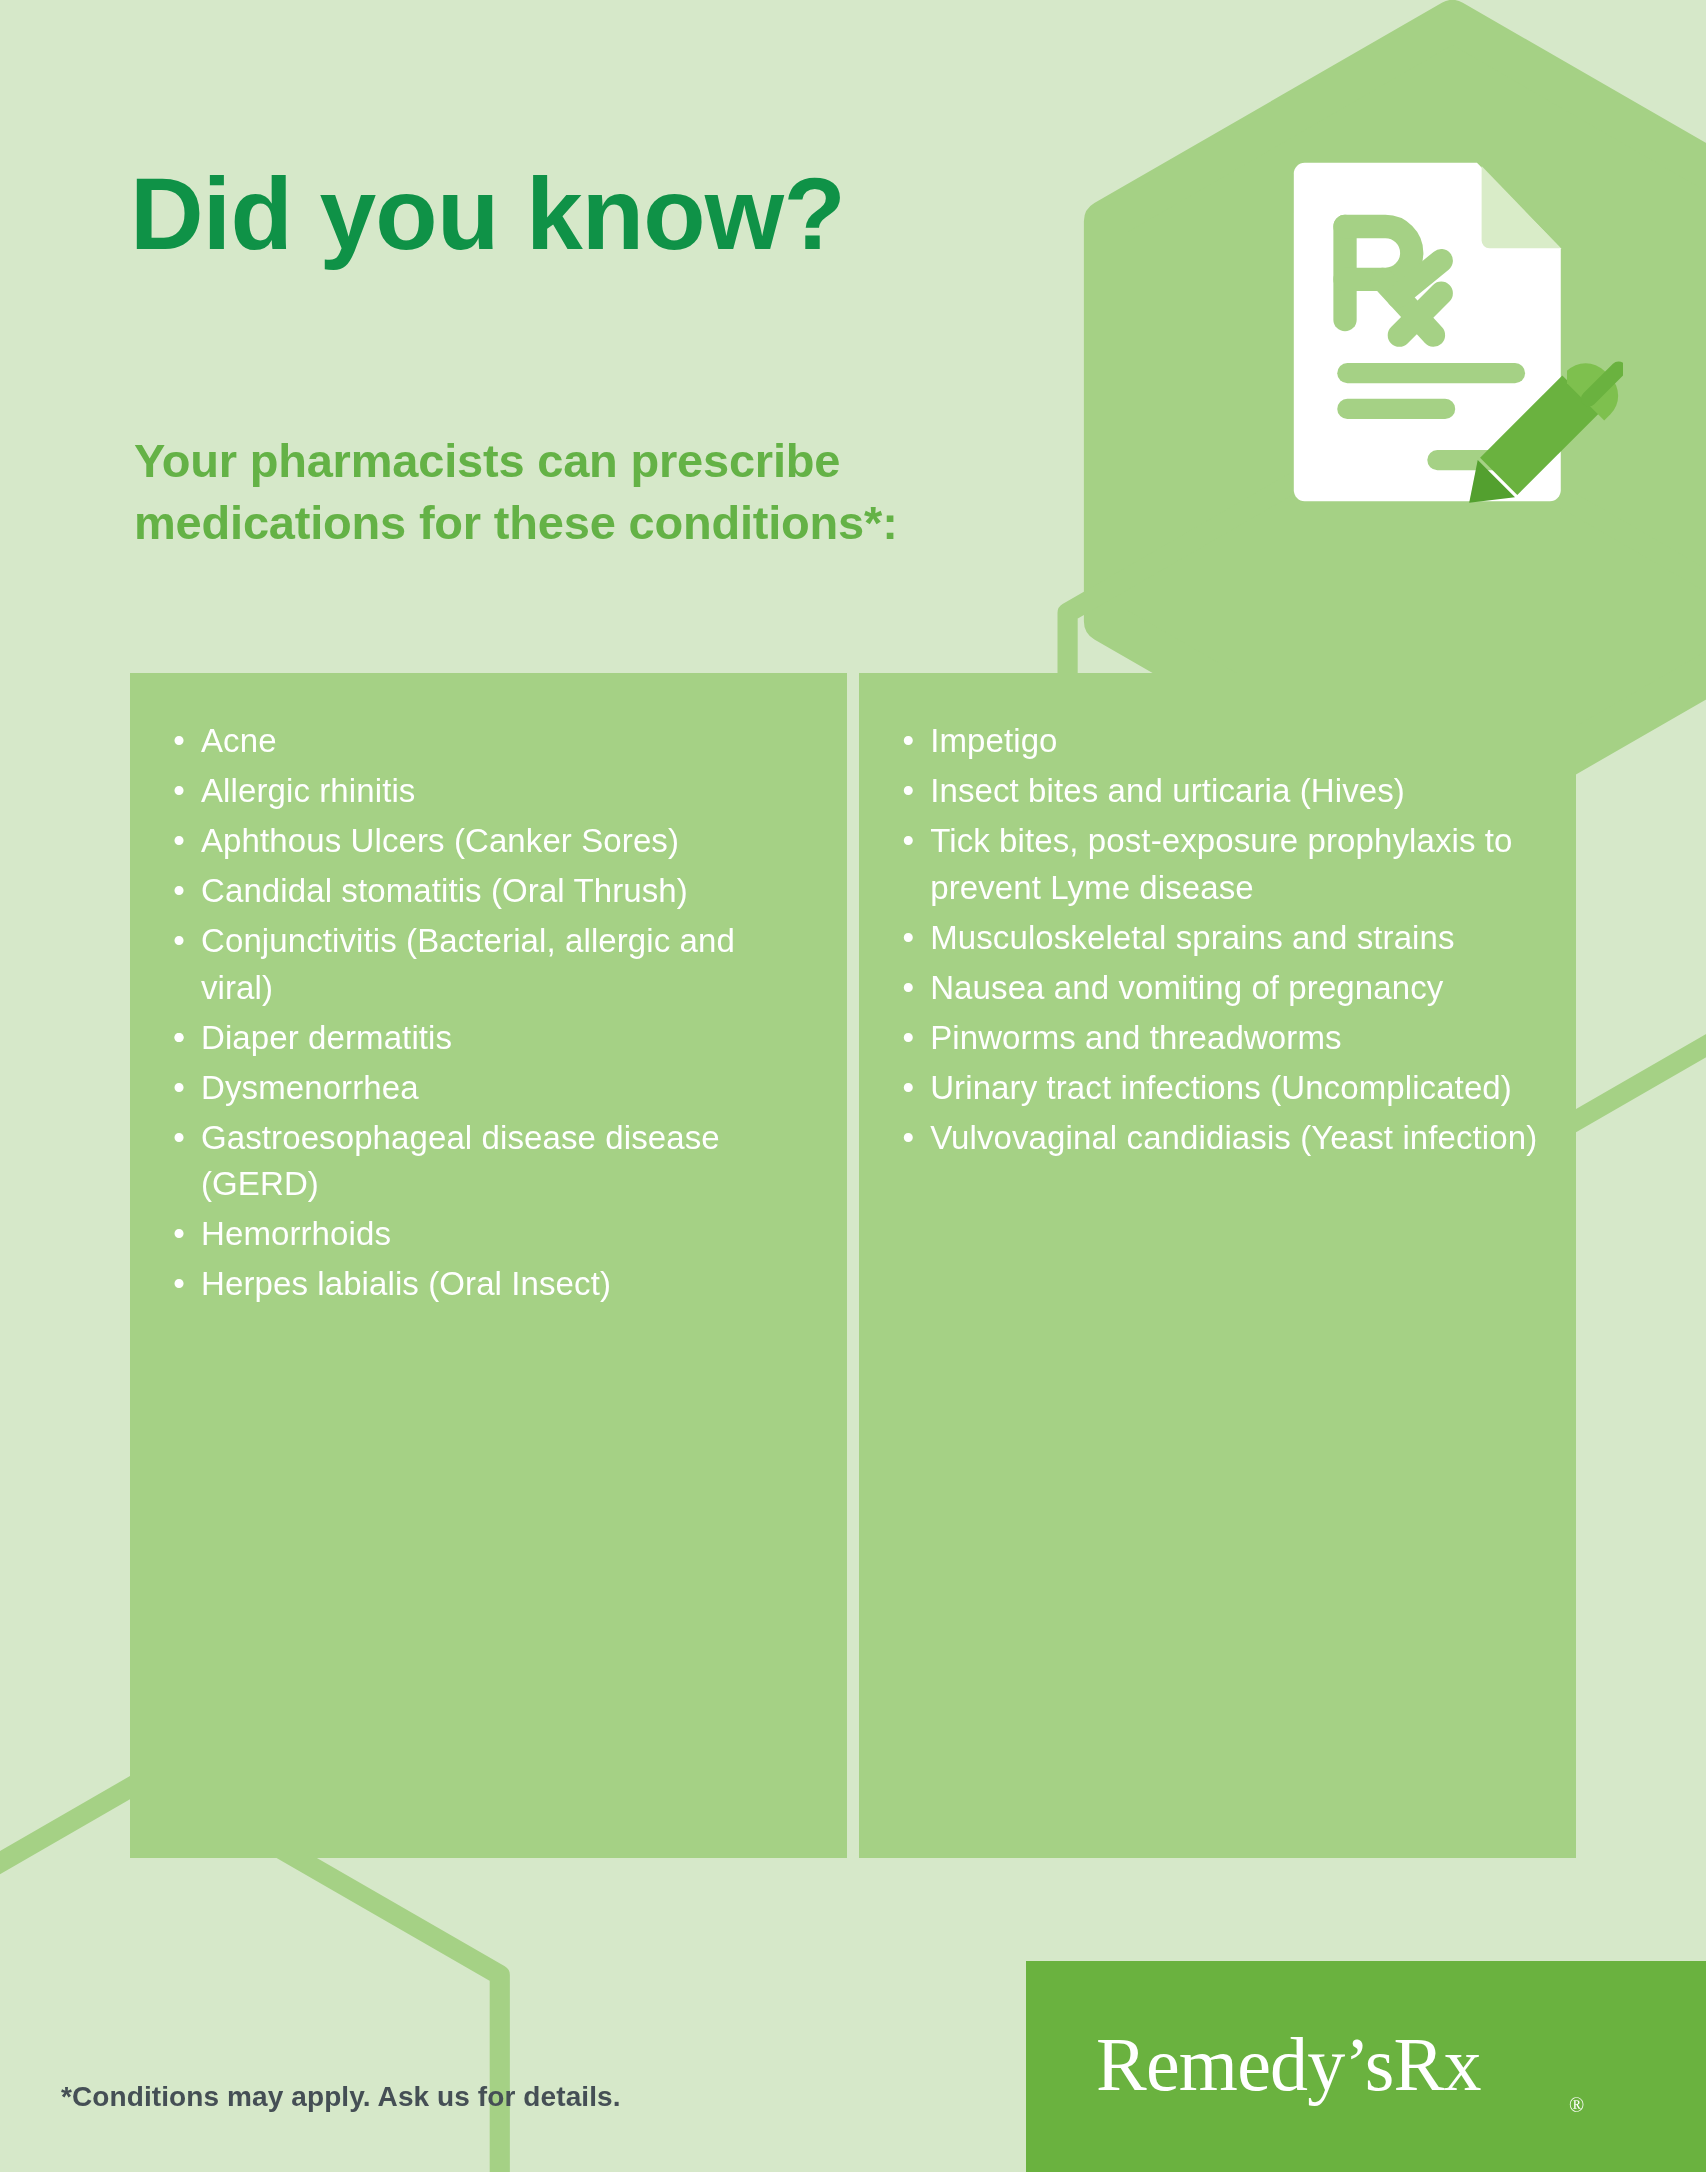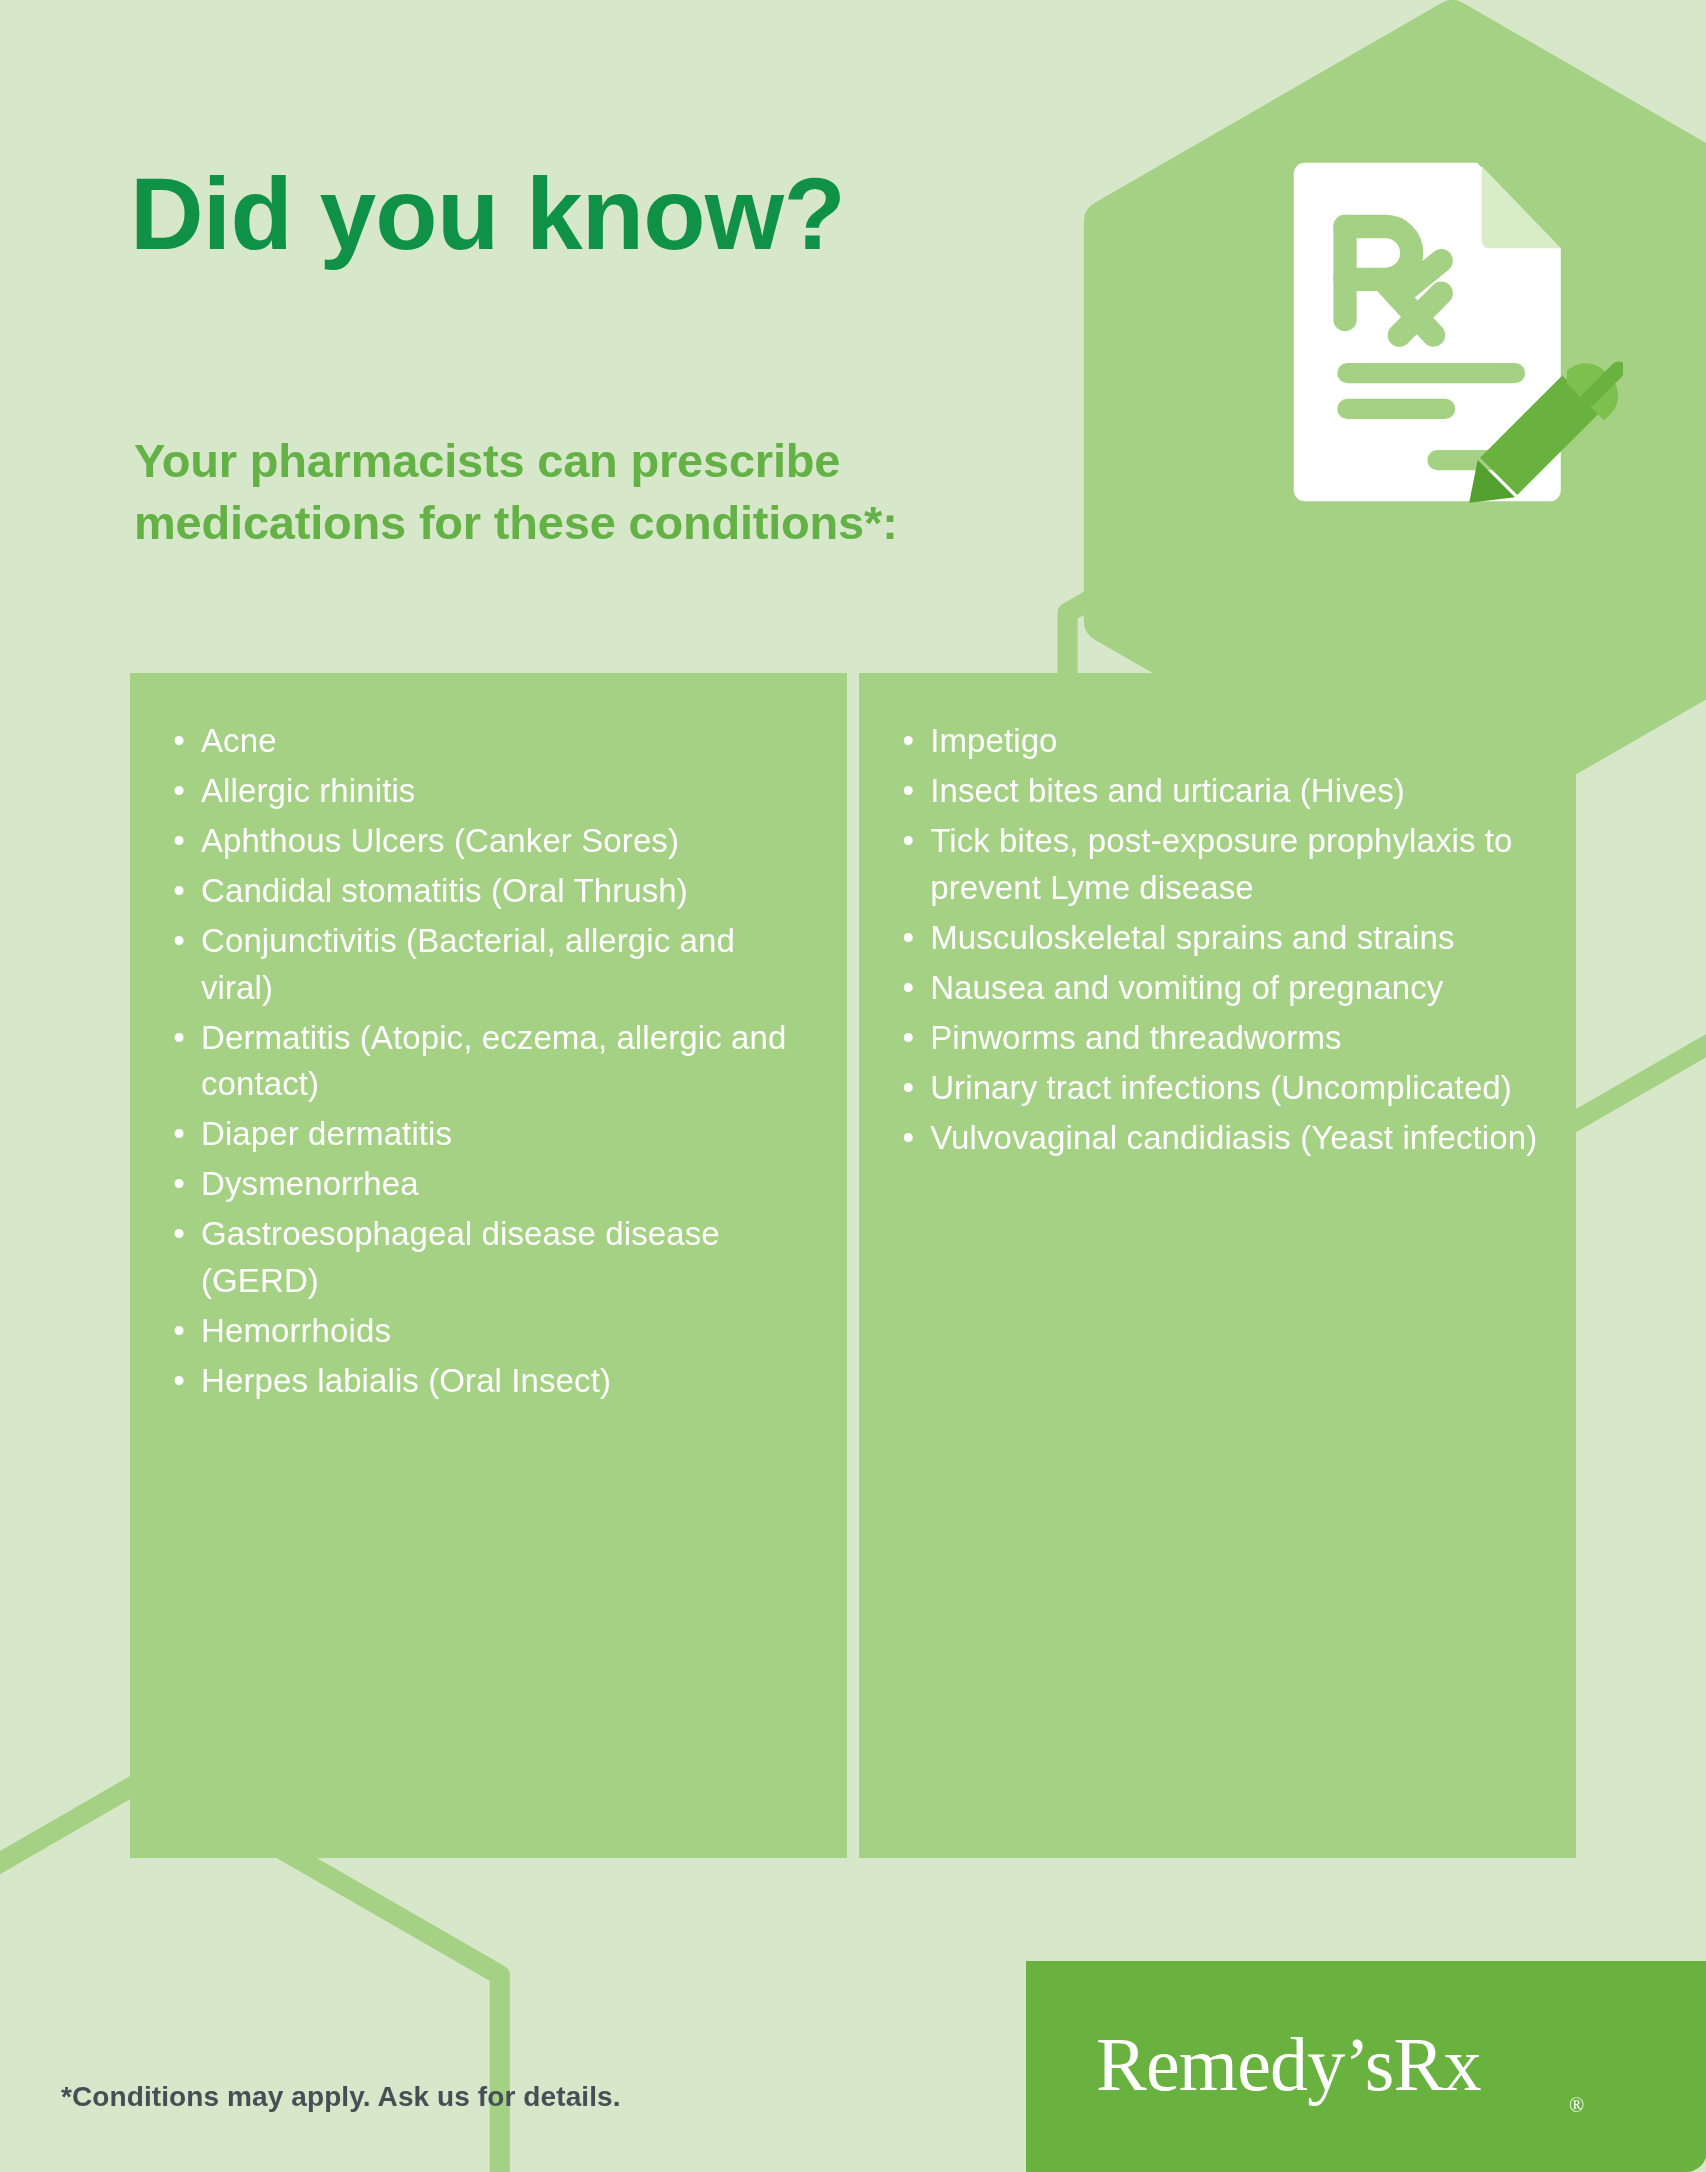--- a/index.html
+++ b/index.html
@@ -12,21 +12,20 @@
     background: #d6e8c9;
     font-family: "Liberation Sans", sans-serif;
     overflow: hidden;
   }
   .poster {
     position: relative;
     width: 1707px;
     height: 2172px;
     overflow: hidden;
     background: #d6e8c9;
-    border-radius: 21px;
   }
 
   
   .deco-layer {
     position: absolute;
     inset: 0;
     width: 1707px;
     height: 2172px;
     pointer-events: none;
   }
@@ -189,21 +188,21 @@
 
   <div class="cards">
 
     <div class="card left">
       <ul class="cond-list">
         <li><span class="bullet">•</span><span>Acne</span></li>
         <li><span class="bullet">•</span><span>Allergic rhinitis</span></li>
         <li><span class="bullet">•</span><span>Aphthous Ulcers (Canker Sores)</span></li>
         <li><span class="bullet">•</span><span>Candidal stomatitis (Oral Thrush)</span></li>
         <li><span class="bullet">•</span><span>Conjunctivitis (Bacterial, allergic and viral)</span></li>
-        <li><span class="bullet">•</span><span>Dermatitis (Atopic, eczema, allergic and contact)</span></li>
+        <li><span class="bullet">•</span></li>
         <li><span class="bullet">•</span><span>Diaper dermatitis</span></li>
         <li><span class="bullet">•</span><span>Dysmenorrhea</span></li>
         <li><span class="bullet">•</span><span>Gastroesophageal disease disease (GERD)</span></li>
         <li><span class="bullet">•</span><span>Hemorrhoids</span></li>
         <li><span class="bullet">•</span><span>Herpes labialis (Oral Insect)</span></li>
       </ul>
     </div>
 
     <div class="card right">
       <ul class="cond-list">

